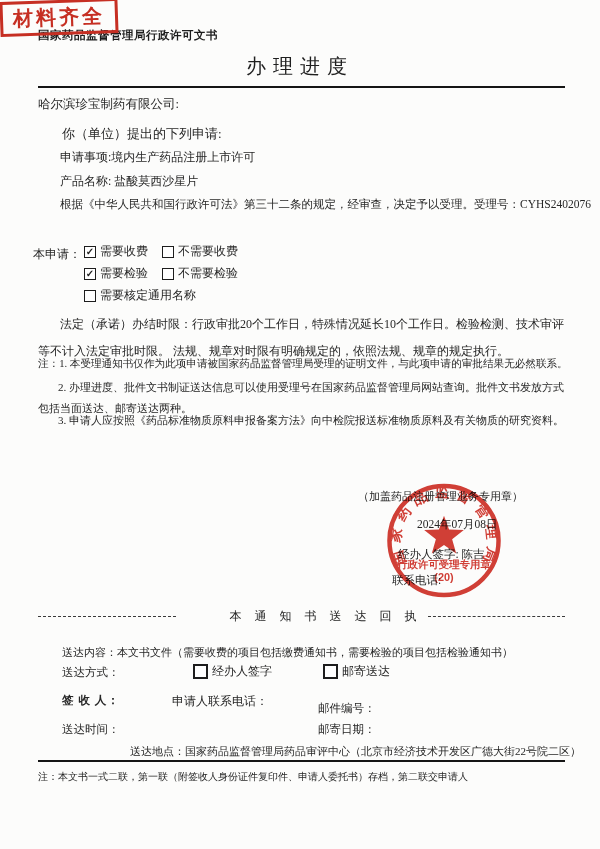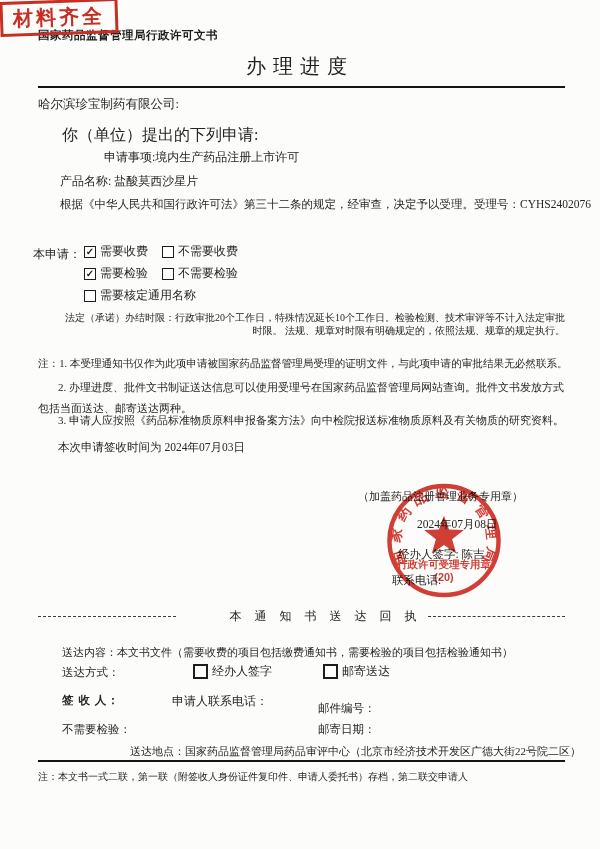--- a/index.html
+++ b/index.html
@@ -13,37 +13,37 @@
   .wrap{position:absolute;white-space:normal;}
 
   .doc-header{left:38px;top:28px;font-family:"Liberation Sans","DejaVu Sans",sans-serif;
     font-weight:bold;font-size:11.5px;letter-spacing:.5px;color:#1c1c1c;}
   .doc-title{left:0;right:0;top:53px;text-align:center;font-size:20px;letter-spacing:7px;color:#1f1f1f;}
   .rule{position:absolute;left:38px;width:527px;height:2px;background:#151515;}
   .rule-top{top:86px;}
   .rule-bottom{top:760px;}
 
   .company{left:38px;top:96px;font-size:12.5px;}
-  .intro{left:62px;top:125px;font-size:16px;text-align:center;}
-  .item-app{left:60px;top:149px;font-size:12px;margin-left:44px;}
+  .intro{left:62px;top:125px;font-size:13px;text-align:center;}
+  .item-app{left:60px;top:149px;font-size:12px;}
   .item-prod{left:60px;top:173px;font-size:12px;}
   .decision{left:60px;top:197px;font-size:11.5px;}
 
   .apply-label{left:33px;top:246px;font-size:12px;}
   .cbrow{position:absolute;display:flex;align-items:center;gap:6px;font-size:12px;}
   .cbrow1{left:84px;top:243px;}
   .cbrow2{left:84px;top:265px;}
   .cbrow3{left:84px;top:287px;}
   .cb{display:inline-flex;align-items:center;gap:4px;margin-right:8px;}
   .cb .box{width:10px;height:10px;border:1.6px solid #1d1d1d;display:inline-flex;
     align-items:center;justify-content:center;font-size:10px;line-height:10px;
     font-weight:bold;color:#1d1d1d;background:#fff;}
   .cb-big .box{width:11px;height:11px;border-width:2px;}
 
-  .tl-para{left:38px;top:311px;width:527px;font-size:10px;line-height:13px;text-indent:22px;text-align:right;}
+  .tl-para{left:38px;top:311px;width:527px;font-size:12px;line-height:27px;text-indent:22px;}
   .note1{left:38px;top:357px;width:532px;font-size:10.6px;}
   .note2{left:38px;top:377px;width:527px;font-size:11px;line-height:21px;text-indent:20px;}
   .note3{left:38px;top:413px;width:527px;font-size:11px;text-indent:20px;}
   .sign-time{left:58px;top:440px;font-size:11.5px;}
 
   .mat-stamp{left:27px;top:477px;width:112px;height:29px;border:3px solid #c62f23;
     transform:rotate(-2deg);display:flex;align-items:center;justify-content:center;
     color:#c62f23;font-size:20px;font-weight:bold;letter-spacing:3px;}
 
   .seal-note{left:358px;top:489px;font-size:11px;}
@@ -122,21 +122,20 @@
           <span></span>
         </span>
       <span class="cb-label">需要核定通用名称</span>
     </span>
   </div>
 
   <div class="wrap tl-para">法定（承诺）办结时限：行政审批20个工作日，特殊情况延长10个工作日。检验检测、技术审评等不计入法定审批时限。 法规、规章对时限有明确规定的，依照法规、规章的规定执行。</div>
   <div class="wrap note1">注：1. 本受理通知书仅作为此项申请被国家药品监督管理局受理的证明文件，与此项申请的审批结果无必然联系。</div>
   <div class="wrap note2">2. 办理进度、批件文书制证送达信息可以使用受理号在国家药品监督管理局网站查询。批件文书发放方式包括当面送达、邮寄送达两种。</div>
   <div class="wrap note3">3. 申请人应按照《药品标准物质原料申报备案方法》向中检院报送标准物质原料及有关物质的研究资料。</div>
-  <div class="abs sign-time">本次申请签收时间为 2024年07月03日</div>
 
   <div class="mat-stamp">材料齐全</div>
 
   <div class="abs seal-note">（加盖药品注册管理业务专用章）</div>
   <div class="abs seal-date">2024年07月08日</div>
   <div class="abs seal-handler">经办人签字: 陈吉</div>
   <div class="abs seal-phone">联系电话:</div>
 
   <svg class="seal-svg" viewBox="0 0 120 120">
     <circle cx="60" cy="60" r="55" fill="none" stroke="#d03027" stroke-width="4.5"></circle>
@@ -171,20 +170,20 @@
       <span class="box">
           <span></span>
         </span>
       <span class="cb-label">邮寄送达</span>
     </span>
   </div>
 
   <div class="abs rc-signer">签 收 人：</div>
   <div class="abs rc-phone">申请人联系电话：</div>
   <div class="abs rc-mailno">邮件编号：</div>
-  <div class="abs rc-dtime">不需要检验：</div>
+  <div class="abs rc-dtime">送达时间：</div>
   <div class="abs rc-mdate">邮寄日期：</div>
   <div class="abs rc-address">送达地点：国家药品监督管理局药品审评中心（北京市经济技术开发区广德大街22号院二区）</div>
 
   <div class="rule rule-bottom"></div>
   <div class="abs bottom-note">注：本文书一式二联，第一联（附签收人身份证件复印件、申请人委托书）存档，第二联交申请人</div>
 
 </div>
 
 </body></html>

